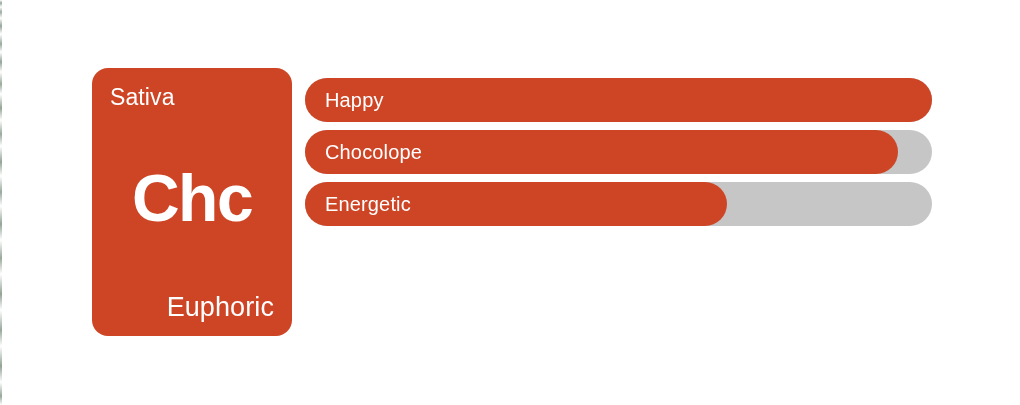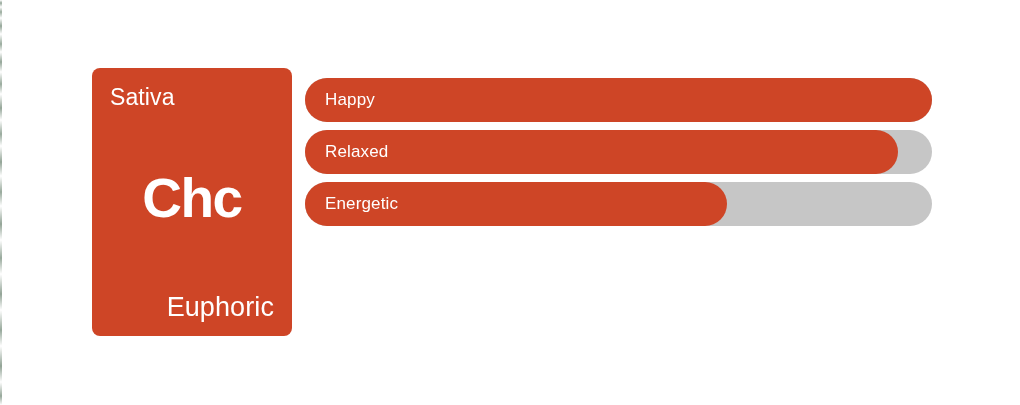--- a/index.html
+++ b/index.html
@@ -45,38 +45,38 @@
   }
 
   
   #strain-card {
     position: absolute;
     left: 92px;
     top: 68px;
     width: 200px;
     height: 268px;
     background: #CE4526;
-    border-radius: 8px;
+    border-radius: 16px;
     box-sizing: border-box;
     padding: 14px 18px 12px 18px;
     display: flex;
     flex-direction: column;
     justify-content: space-between;
   }
   #strain-type {
     color: #ffffff;
     font-size: 23px;
     line-height: 30px;
     text-align: left;
     font-weight: 400;
     letter-spacing: .1px;
   }
   #strain-abbr {
     color: #ffffff;
-    font-size: 55px;
+    font-size: 66px;
     line-height: 88px;
     font-weight: 700;
     text-align: center;
     letter-spacing: -1.5px;
     margin-top: -6px;
   }
   #strain-name {
     color: #ffffff;
     font-size: 27px;
     line-height: 34px;
@@ -119,21 +119,21 @@
     border-radius: 22px;
   }
   .effect-label {
     position: absolute;
     left: 20px;
     top: 0;
     height: 100%;
     display: flex;
     align-items: center;
     color: #ffffff;
-    font-size: 17px;
+    font-size: 20px;
     font-weight: 400;
     letter-spacing: .15px;
     white-space: nowrap;
     z-index: 2;
   }
 </style>
 </head>
 <body>
 
 <div id="infographic">
@@ -150,21 +150,21 @@
 
     <div class="effect-row">
       <div class="effect-track"></div>
       <div class="effect-fill" style="width: 100%;"></div>
       <div class="effect-label">Happy</div>
     </div>
 
     <div class="effect-row">
       <div class="effect-track"></div>
       <div class="effect-fill" style="width: 94.6%;"></div>
-      <div class="effect-label">Relaxed</div>
+      <div class="effect-label">Chocolope</div>
     </div>
 
 
 
     <div class="effect-row">
       <div class="effect-track"></div>
       <div class="effect-fill" style="width: 67.3%;"></div>
       <div class="effect-label">Energetic</div>
     </div>
 

